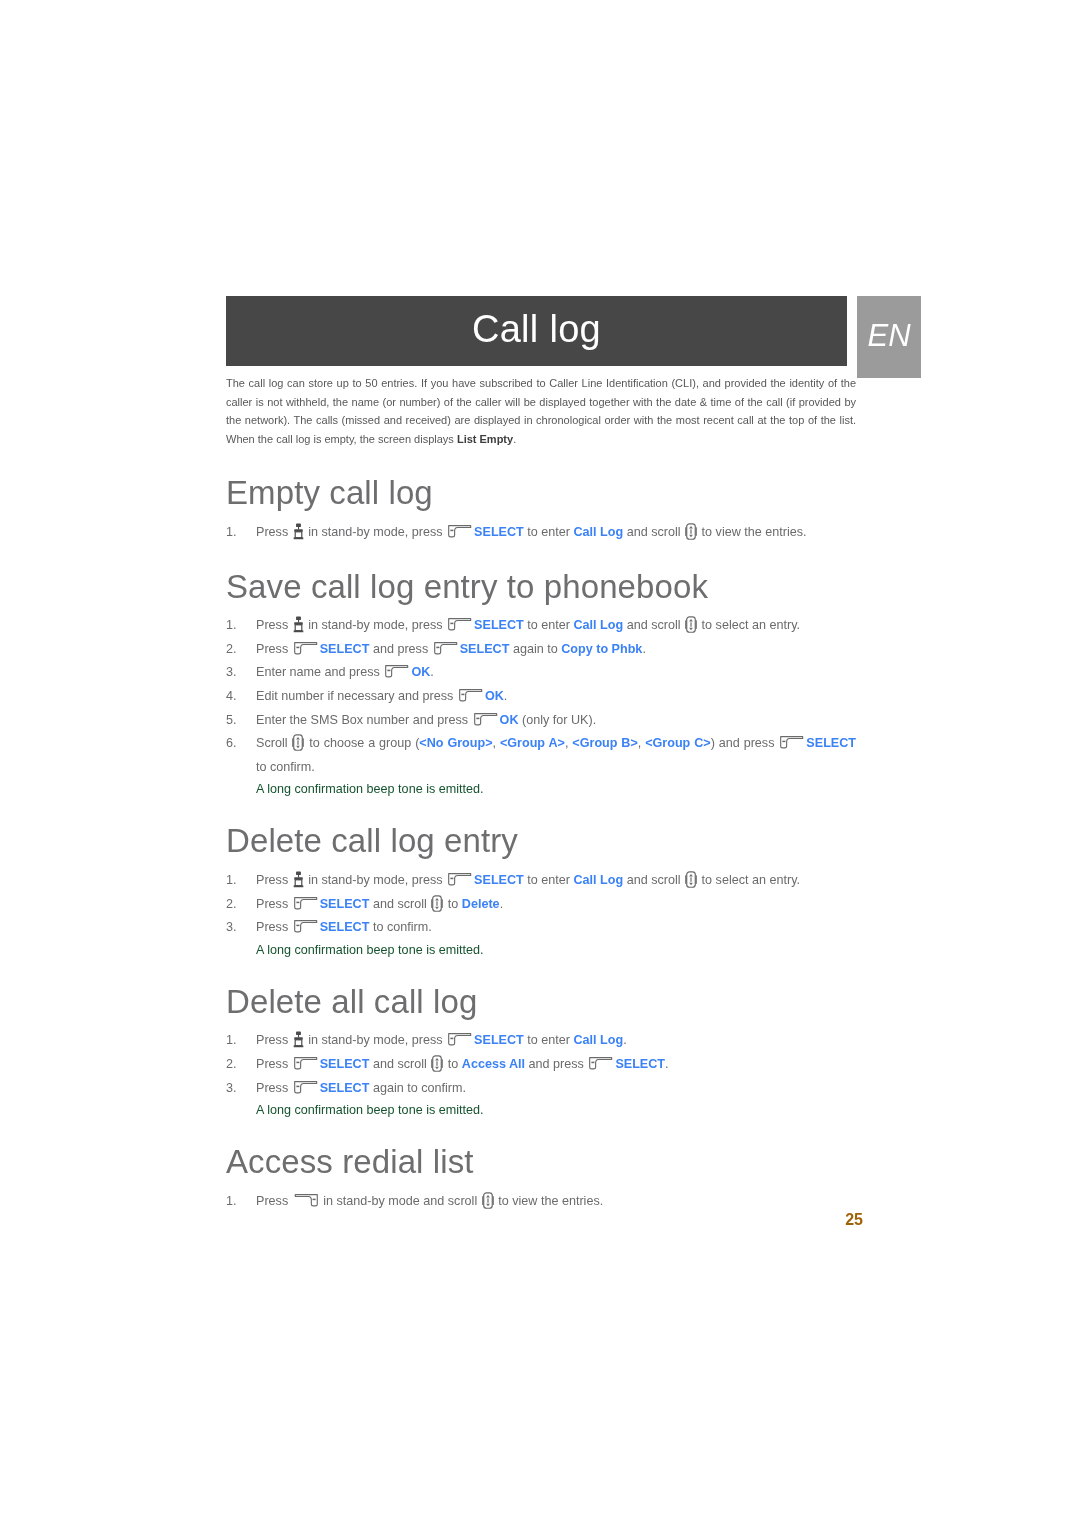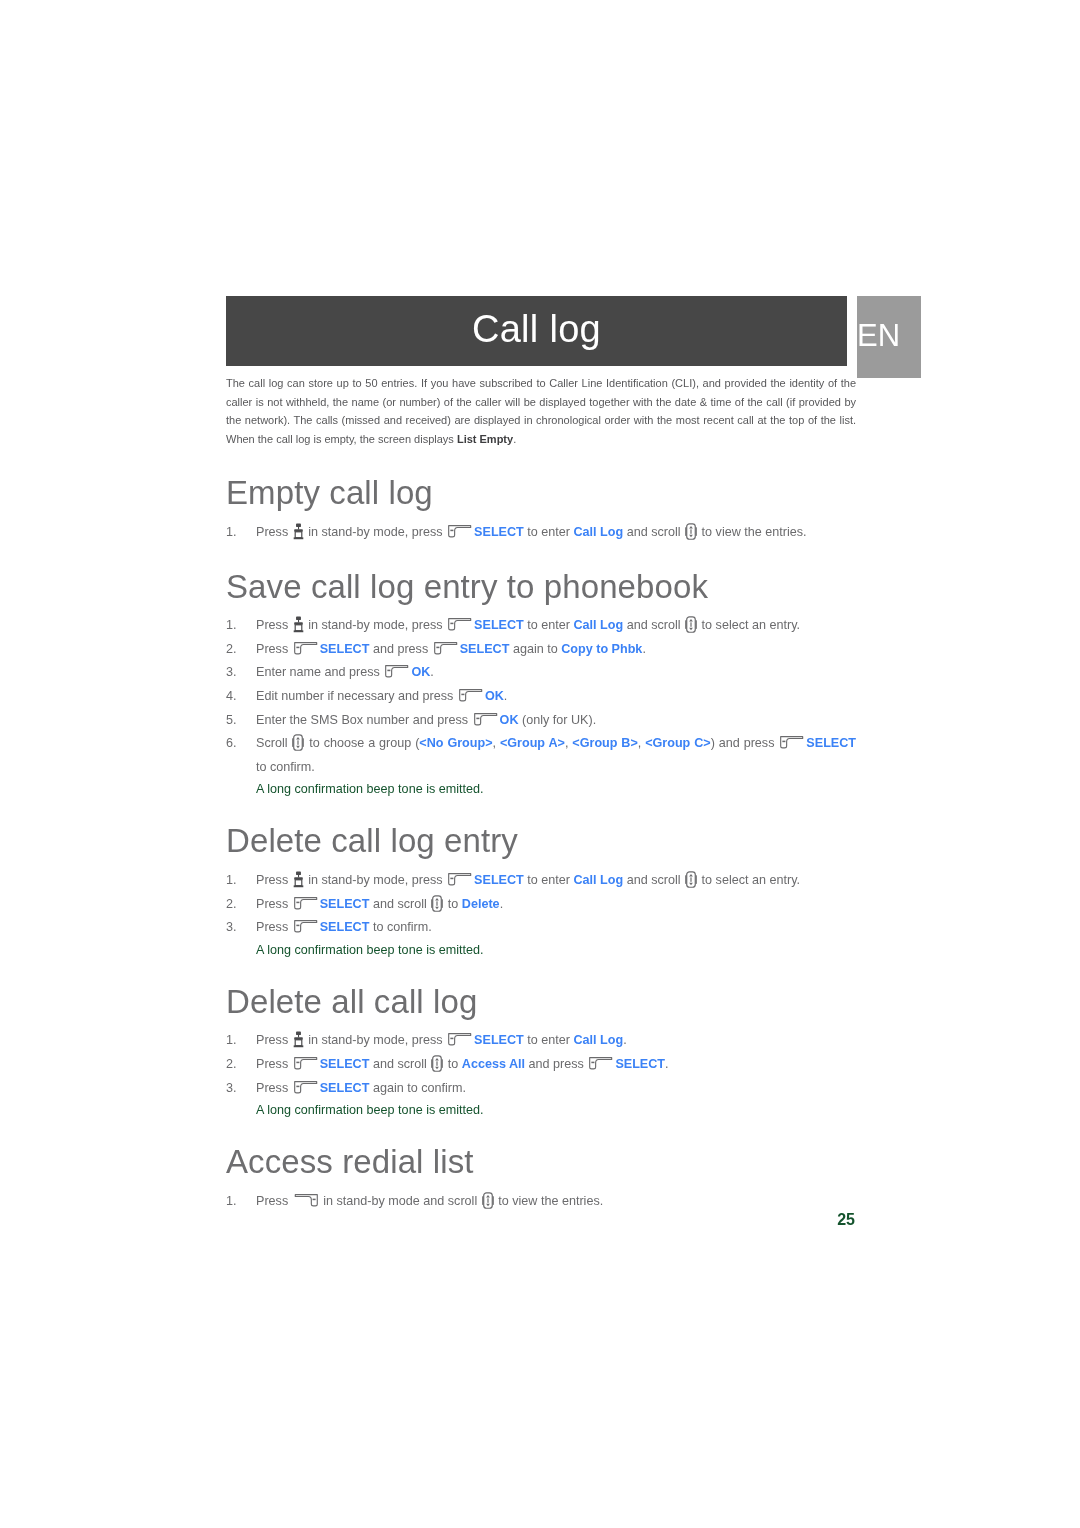--- a/index.html
+++ b/index.html
@@ -51,20 +51,22 @@
   }
   .lang-badge {
     position: absolute;
     left: 631px;
     top: 0;
     width: 64px;
     height: 82px;
     background: #9b9b9b;
     display: flex;
     align-items: center;
+    justify-content: center;
+    font-style: italic;
   }
   .lang-badge-text {
     color: #ffffff;
     font-size: 31px;
     font-weight: 400;
     line-height: 1;
     padding-bottom: 3px;
   }
 
   
@@ -133,27 +135,27 @@
   }
   .icon svg { display: block; }
   .icon-softkey { width: 26px; height: 15px; vertical-align: -3px; margin: 0 1px; }
   .icon-softkey-r { width: 26px; height: 15px; vertical-align: -3px; margin: 0 1px; }
   .icon-scroll { width: 12px; height: 16px; vertical-align: -3px; margin: 0 1px; }
   .icon-menu { width: 11px; height: 16px; vertical-align: -3px; margin: 0 1px; }
 
   
   .page-number {
     position: absolute;
-    left: 0;
+    left: 8px;
     top: 1211px;
     width: 855px;
     text-align: right;
     font-size: 16px;
     font-weight: 700;
-    color: #14532d;
+    color: #a16207;
   }
 </style>
 </head>
 <body>
 
 <div class="page">
 
   <div class="header-row">
     <div class="title-bar">
       <span class="title-bar-text">Call log</span>

